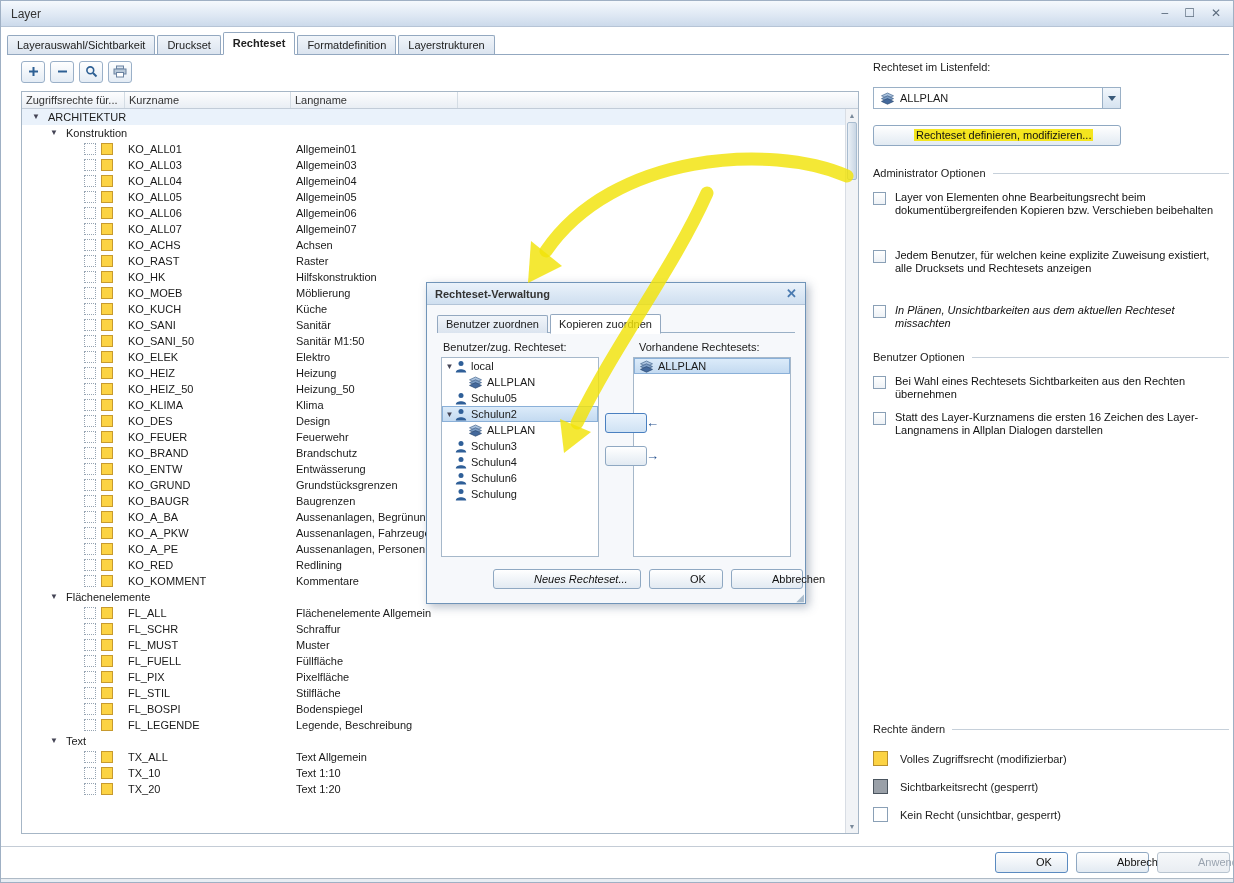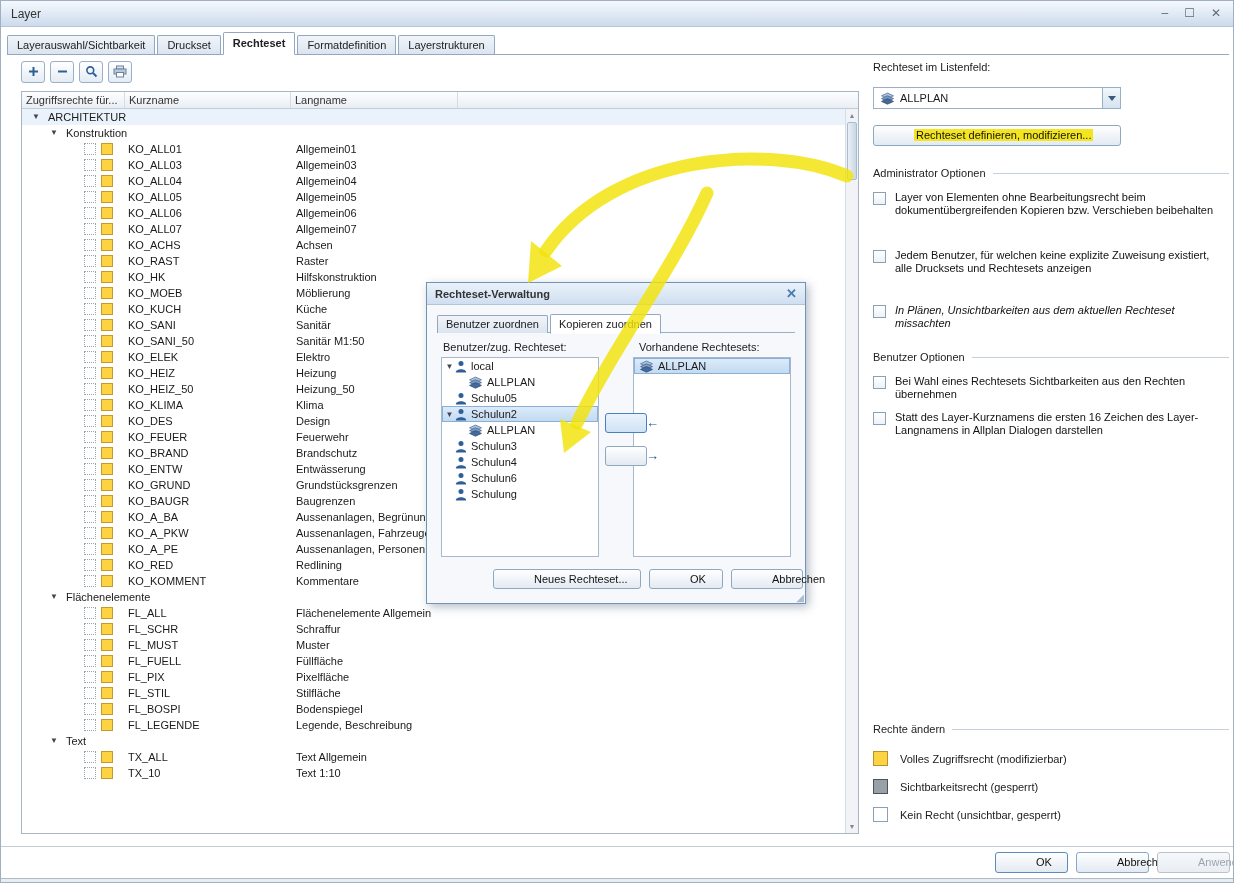--- a/index.html
+++ b/index.html
@@ -135,21 +135,21 @@
   .mitem.l0 { padding-left:2px; }
   .mitem.l1 { padding-left:26px; }
   .mitem .tri { width:11px; text-align:center; }
   .micon { display:flex; margin-right:4px; }
   .mitem.selected { background:linear-gradient(#ddecfa,#c2d9f0); outline:1px solid #8ab0d8; outline-offset:-1px; }
   .arrowbtn { position:absolute; left:178px; width:22px; height:20px; line-height:18px;
     font-weight:bold; color:#24508e; font-size:13px; }
   #arrow-left { top:130px; border:1px solid #4a80c0; background:linear-gradient(#eaf3fc,#cfe2f4); }
   #arrow-right { top:163px; }
   .mbtn { position:absolute; top:286px; height:20px; line-height:18px; }
-  #btn-new-rechteset { left:66px; width:148px; }
+  #btn-new-rechteset { left:66px; width:148px;font-style:italic; }
   #btn-modal-ok { left:222px; width:74px; }
   #btn-modal-cancel { left:304px; width:72px; }
   .grip { position:absolute; right:1px; bottom:0; color:#aabccd; font-size:10px; }
 
   
   .annot { position:absolute; inset:0; z-index:100; pointer-events:none; }
 </style>
 </head>
 <body>
 
@@ -442,20 +442,26 @@
           <span class="cb none"></span>
           <span class="cb full"></span>
           <span class="kurz">TX_ALL</span>
           <span class="lang">Text Allgemein</span>
         </div>
         <div class="trow leaf">
           <span class="cb none"></span>
           <span class="cb full"></span>
           <span class="kurz">TX_10</span>
           <span class="lang">Text 1:10</span>
+        </div>
+        <div class="trow leaf">
+          <span class="cb none"></span>
+          <span class="cb full"></span>
+          <span class="kurz">TX_20</span>
+          <span class="lang">Text 1:20</span>
         </div>
       </div>
     <div class="vscroll">
       <div class="sarrow up">▲</div>
       <div class="sthumb"></div>
       <div class="sarrow down">▼</div>
     </div>
   </div>
 
   <div class="rpanel">

